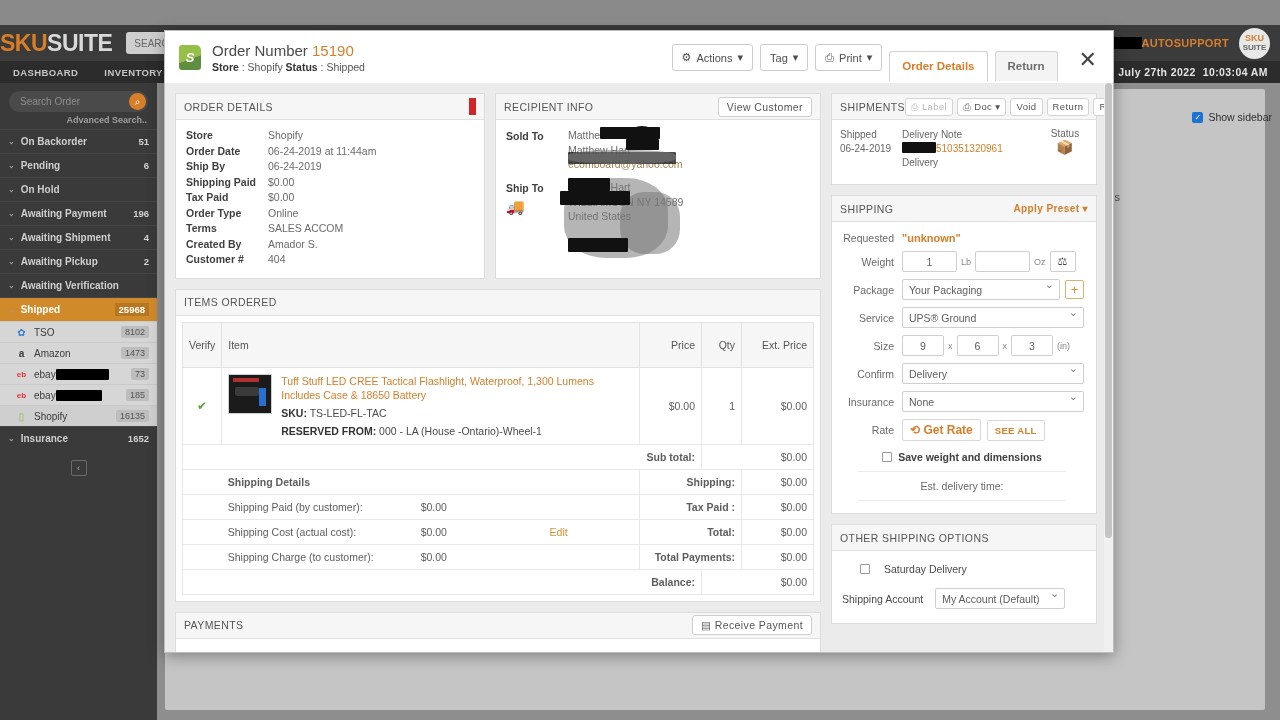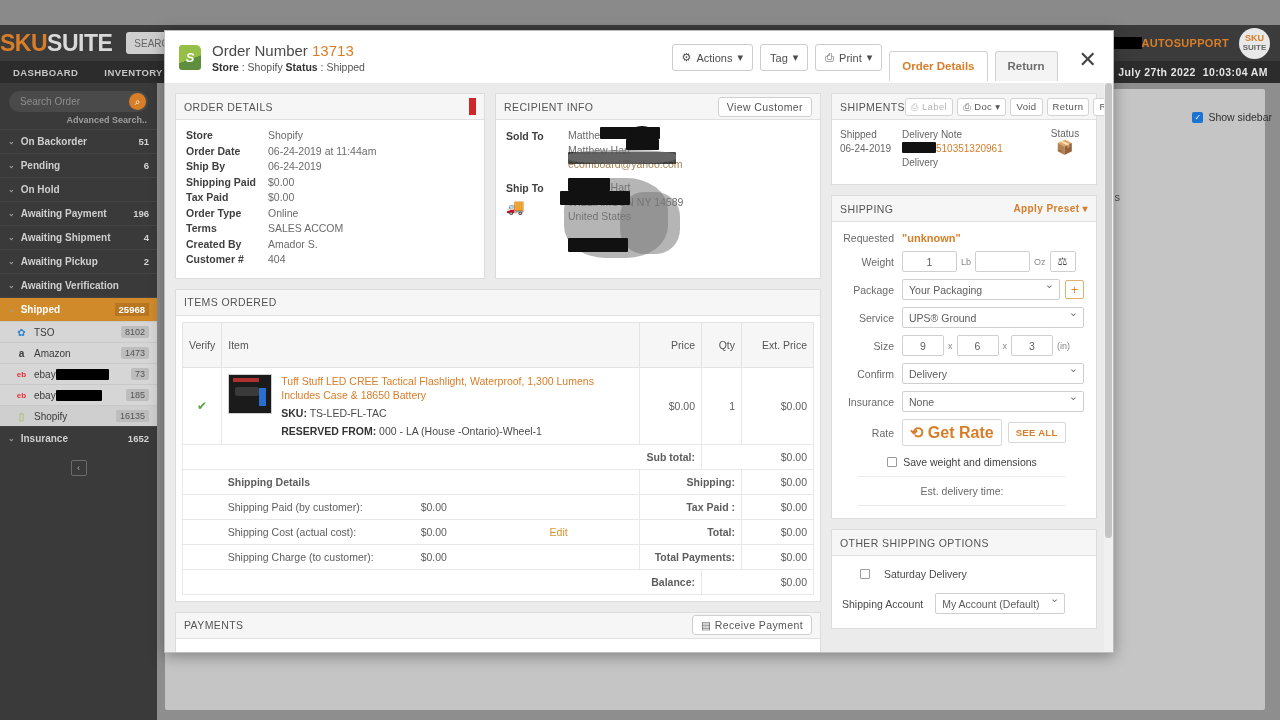--- a/index.html
+++ b/index.html
@@ -222,23 +222,23 @@
     position: relative;
   }
   .fsel::after { content: "⌄"; position: absolute; right: 5px; top: -2px; color: #777; font-size: 11px; }
   .finp {
     height: 21px; border: 1px solid #cfcfcf; border-radius: 2px; background: #fff;
     font-size: 10.5px; color: #5d5d5d; display: flex; align-items: center; justify-content: center;
   }
   .unit { font-size: 9px; color: #888; margin: 0 4px; }
   .scale-btn { width: 26px; height: 21px; border: 1px solid #cfcfcf; border-radius: 2px; display:flex;align-items:center;justify-content:center;font-size:11px;color:#444;background:#fff;}
   .plus-btn { width: 19px; height: 19px; border: 1px solid #e0b070; border-radius: 2px; color: #e08c2a; font-size: 13px; display:flex;align-items:center;justify-content:center; margin-left: 5px; background:#fff;}
-  .get-rate { border: 1px solid #d8d8d8; background: #fff; border-radius: 2px; color: #d87d28; font-weight: bold; font-size: 16px; padding: 3px 7px; }
+  .get-rate { border: 1px solid #d8d8d8; background: #fff; border-radius: 2px; color: #d87d28; font-weight: bold; font-size: 12px; padding: 3px 7px; }
   .see-all { border: 1px solid #d8d8d8; background: #fff; border-radius: 2px; color: #d87d28; font-weight: bold; font-size: 9.5px; padding: 4px 7px; margin-left: 6px; letter-spacing:.3px;}
-  .save-wd { display: flex; align-items: center; gap: 6px; font-size: 10.5px; font-weight: normal; color: #3f3f3f; justify-content: center; margin: 10px 0 8px 0;}
+  .save-wd { display: flex; align-items: center; gap: 6px; font-size: 10.5px; font-weight: bold; color: #3f3f3f; justify-content: center; margin: 10px 0 8px 0;}
   .cbx { width: 10px; height: 10px; border: 1px solid #9a9a9a; background: #fff; border-radius: 1px; display:inline-block;}
   .est { text-align: center; font-size: 10.5px; color: #6a6a6a; border-top: 1px solid #eaeaea; border-bottom: 1px solid #eaeaea; margin: 0 18px; padding: 8px 0; }
 
   .opt-row { display: flex; align-items: center; font-size: 10.5px; color: #4a4a4a; }
   .scrollbar {
     position: absolute; right: 0; top: 52px; width: 9px; bottom: 0; background: #f0f0f0;
   }
   .scroll-thumb { position: absolute; top: 0; left: 1px; width: 7px; height: 455px; background: #c4c4c4; border-radius: 4px; }
 </style>
 </head>
@@ -371,21 +371,21 @@
     </div>
   </div>
 
   <div class="modal">
 
     <div class="modal-head">
       <div class="shopify-ico"></div>
       <div>
         <div class="ord-title">
           <span>Order Number</span>
-          <span class="num">13713</span>
+          <span class="num">15190</span>
         </div>
         <div class="ord-sub">
           <b>Store</b> :
           <span>Shopify</span>
           <b>Status</b> :
           <span>Shipped</span>
         </div>
       </div>
       <div class="head-actions">
         <div class="hbtn">

